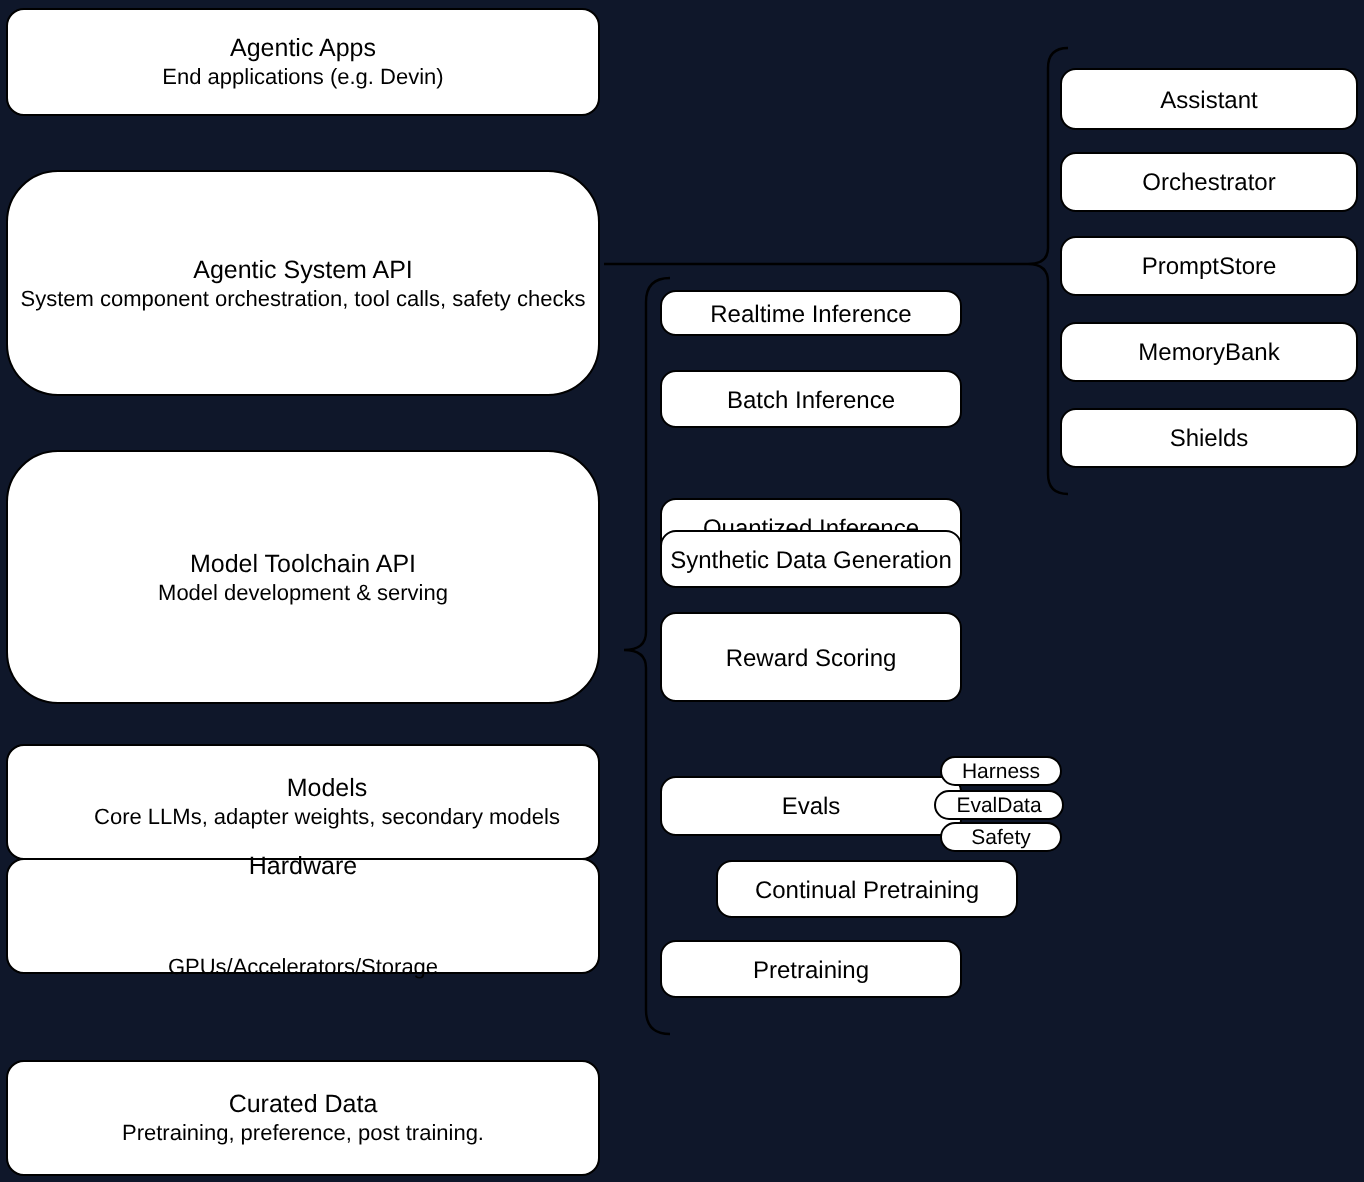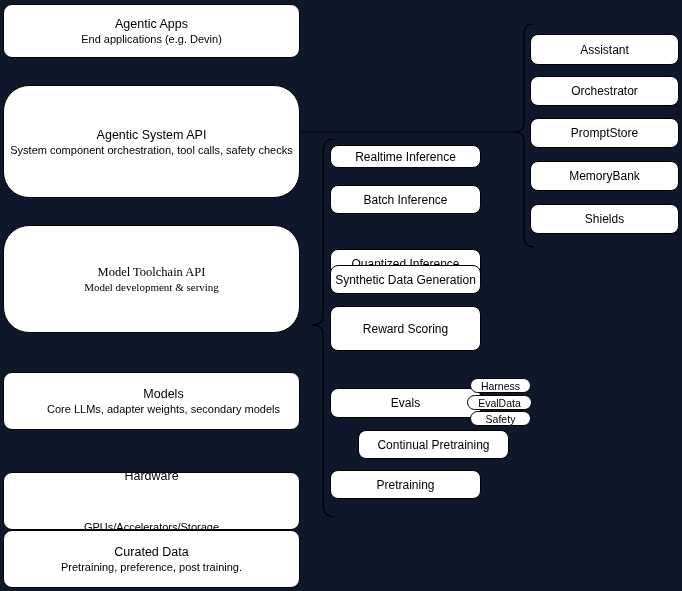--- a/index.html
+++ b/index.html
@@ -60,31 +60,31 @@
   <div class="node stacknode" style="top:4px;height:54px;">
     <div class="title">Agentic Apps</div>
     <div class="subtitle">End applications (e.g. Devin)</div>
   </div>
 
   <div class="node stacknode bignode" style="top:85px;height:113px;">
     <div class="title">Agentic System API</div>
     <div class="subtitle">System component orchestration, tool calls, safety checks</div>
   </div>
 
-  <div class="node stacknode bignode" style="top:225px;height:108px;font-family:Liberation Serif, serif;">
+  <div class="node stacknode bignode" style="top:225px;height:127px;">
     <div class="title">Model Toolchain API</div>
     <div class="subtitle">Model development &amp; serving</div>
   </div>
 
   <div class="node stacknode" style="top:372px;height:58px;padding-left:24px;">
     <div class="title">Models</div>
     <div class="subtitle">Core LLMs, adapter weights, secondary models</div>
   </div>
 
-  <div class="node stacknode" style="top:472px;height:58px;gap:36px;">
+  <div class="node stacknode" style="top:429px;height:58px;gap:36px;">
     <div class="title">Hardware</div>
     <div class="subtitle">GPUs/Accelerators/Storage</div>
   </div>
 
   <div class="node stacknode" style="top:530px;height:58px;">
     <div class="title">Curated Data</div>
     <div class="subtitle">Pretraining, preference, post training.</div>
   </div>
 
   <div class="node midnode" style="top:145px;height:23px;">

